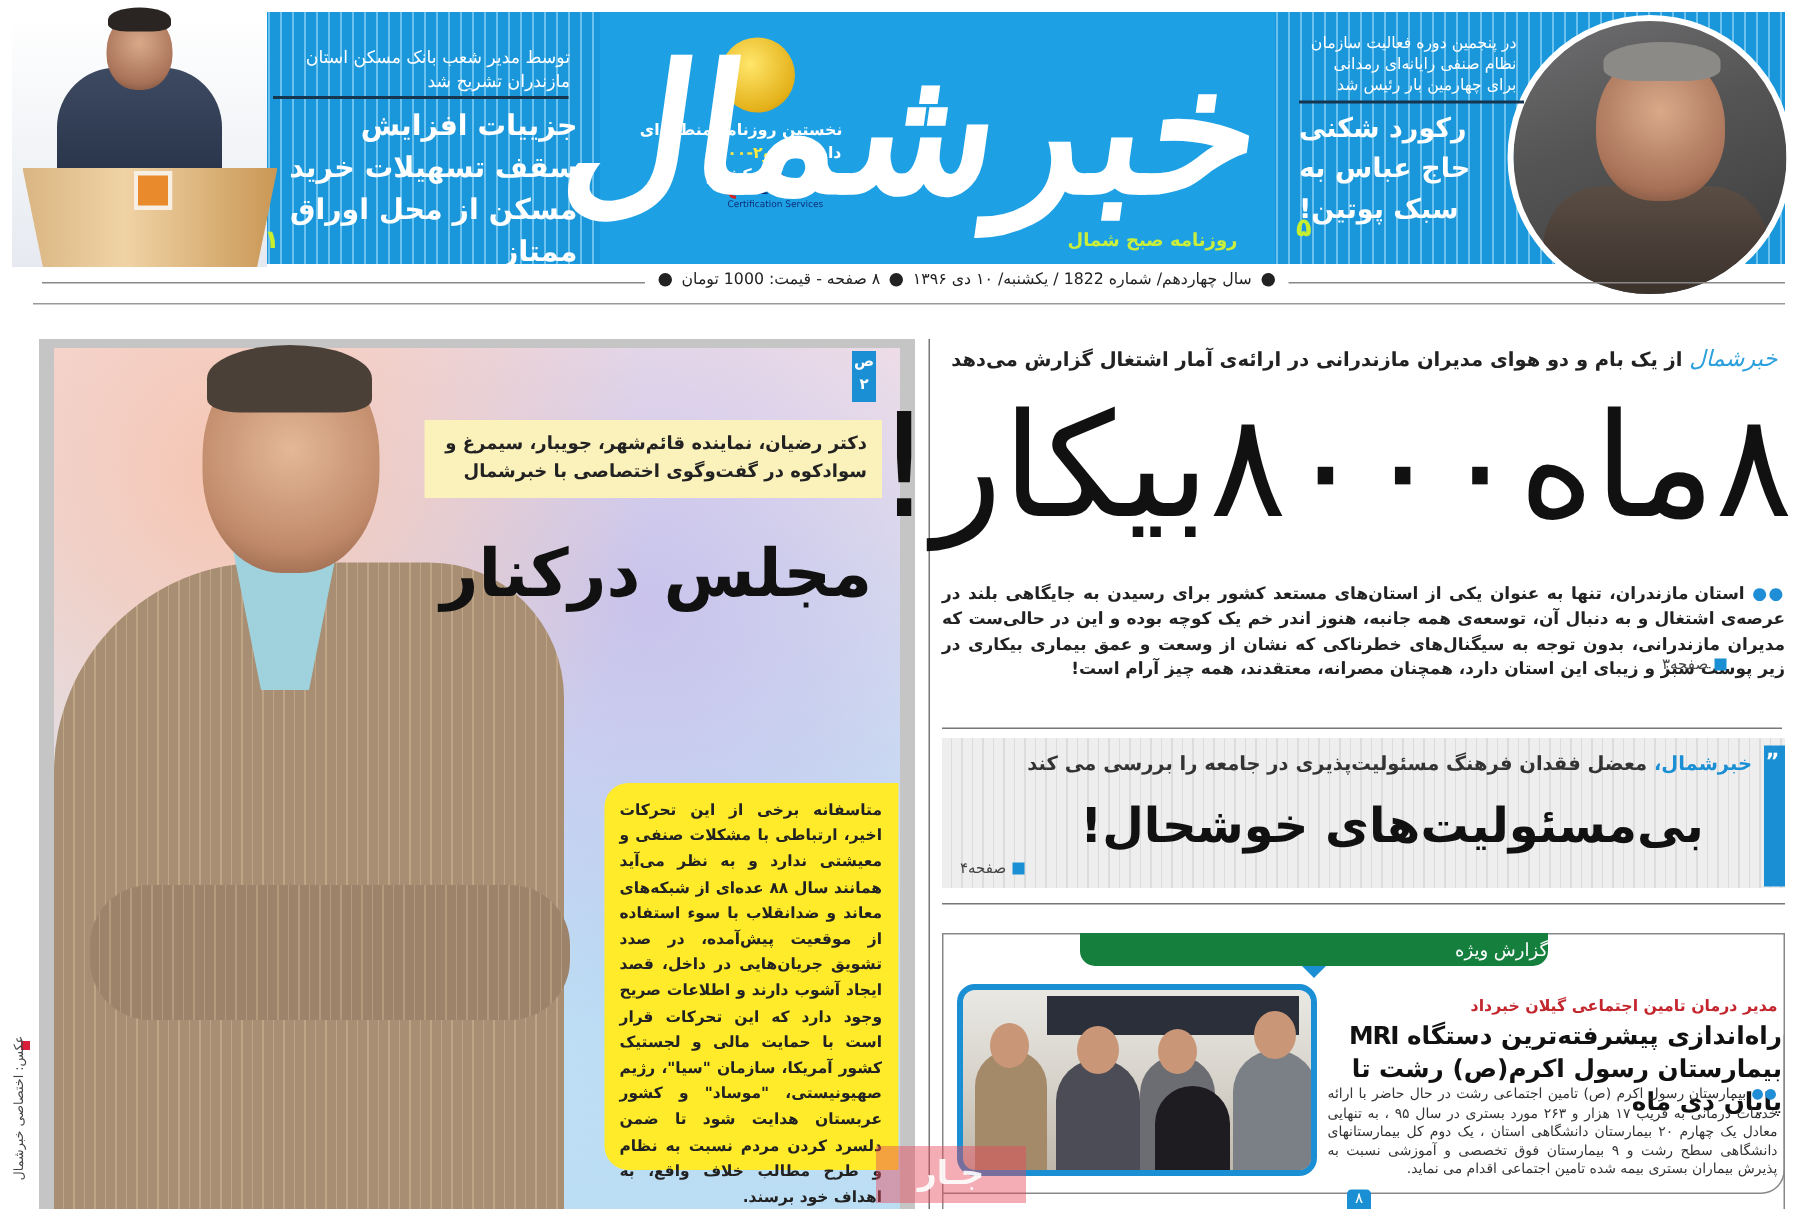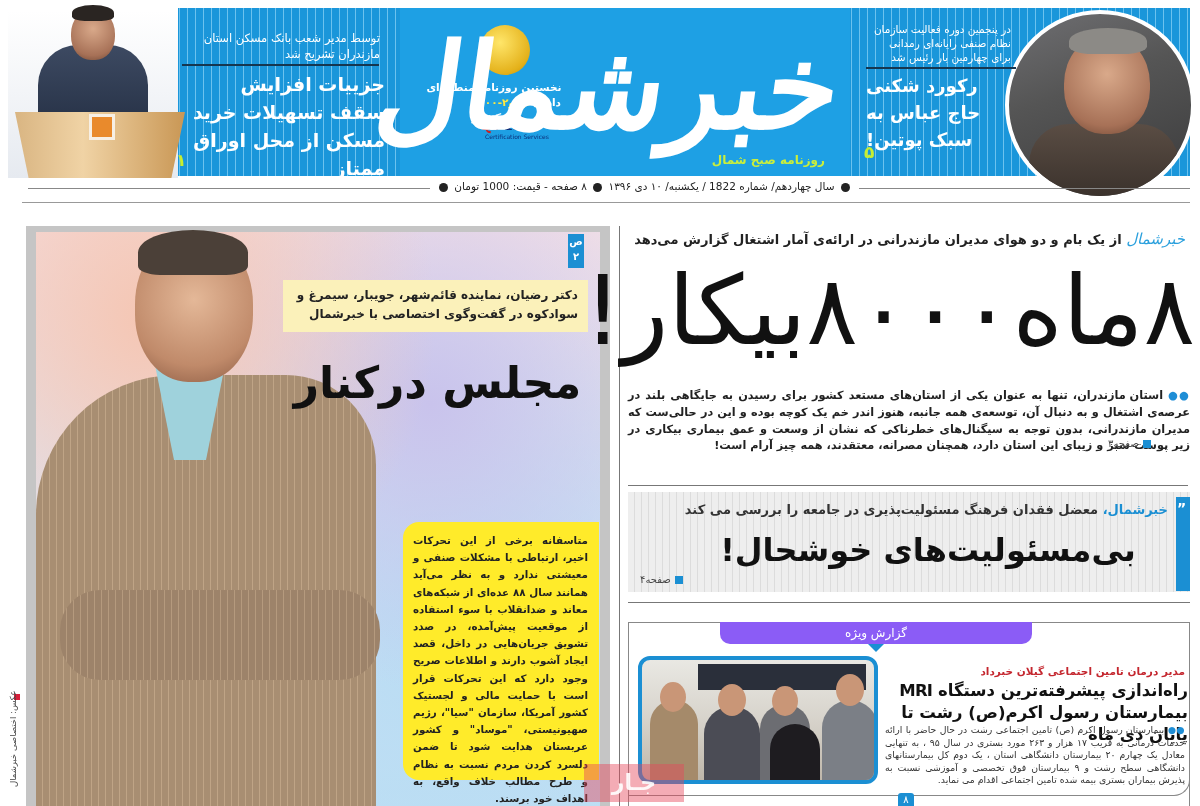--- a/index.html
+++ b/index.html
@@ -195,22 +195,22 @@
   .report-box {
     position: absolute; left: 628px; top: 622px; width: 562px; height: 184px;
     border: 1.5px solid #888; border-bottom: none; border-radius: 0;
     background: #fff;
   }
   .report-box-bottom {
     position: absolute; left: 628px; top: 690px; width: 562px; height: 106px;
     border-bottom: 1.5px solid #888; border-right: 1.5px solid #888; border-bottom-right-radius: 16px;
   }
   .report-tab {
-    position: absolute; left: 720px; top: 622px; width: 312px; height: 22px; background: #8b5cf6;
-    border-radius: 0 0 10px 10px; color: #fff; text-align: center; direction: rtl;
+    position: absolute; left: 720px; top: 622px; width: 312px; height: 22px; background: #15803d;
+    border-radius: 0 0 10px 10px; color: #fff; direction: rtl;
     font-size: 12px; line-height: 22px; letter-spacing: 2px;
   }
   .report-tab-arrow {
     position: absolute; left: 868px; top: 644px; width: 0; height: 0;
     border-left: 8px solid transparent; border-right: 8px solid transparent; border-top: 8px solid #1b8fd3;
   }
   .report-photo {
     position: absolute; left: 638px; top: 656px; width: 240px; height: 128px; border: 4px solid #1b8fd3; border-radius: 12px;
     background: linear-gradient(180deg, #e9e8e3 0%, #d7d3cb 50%, #bfb7aa 100%); overflow: hidden;
   }

